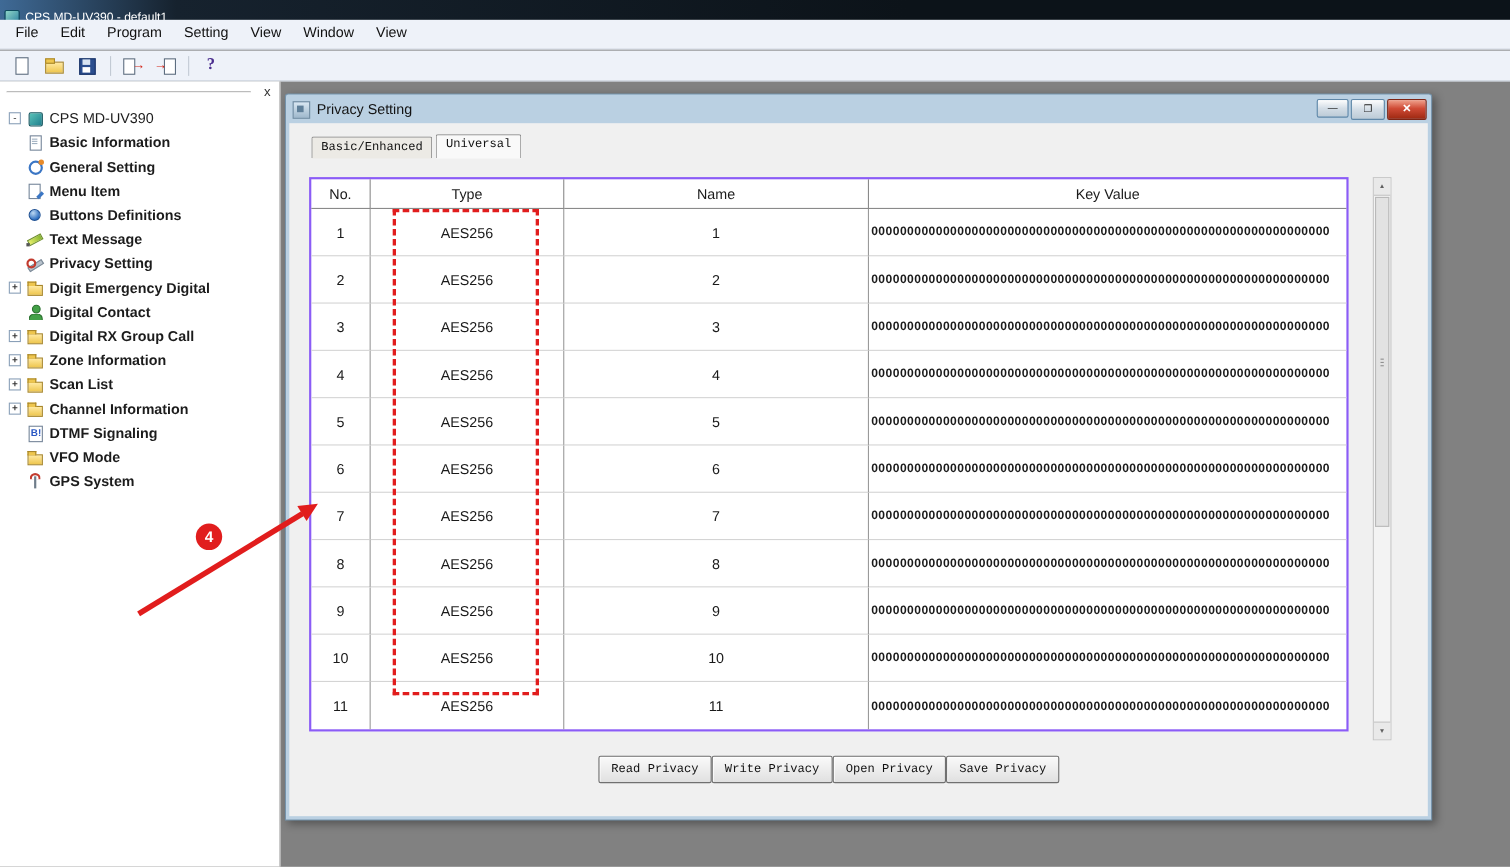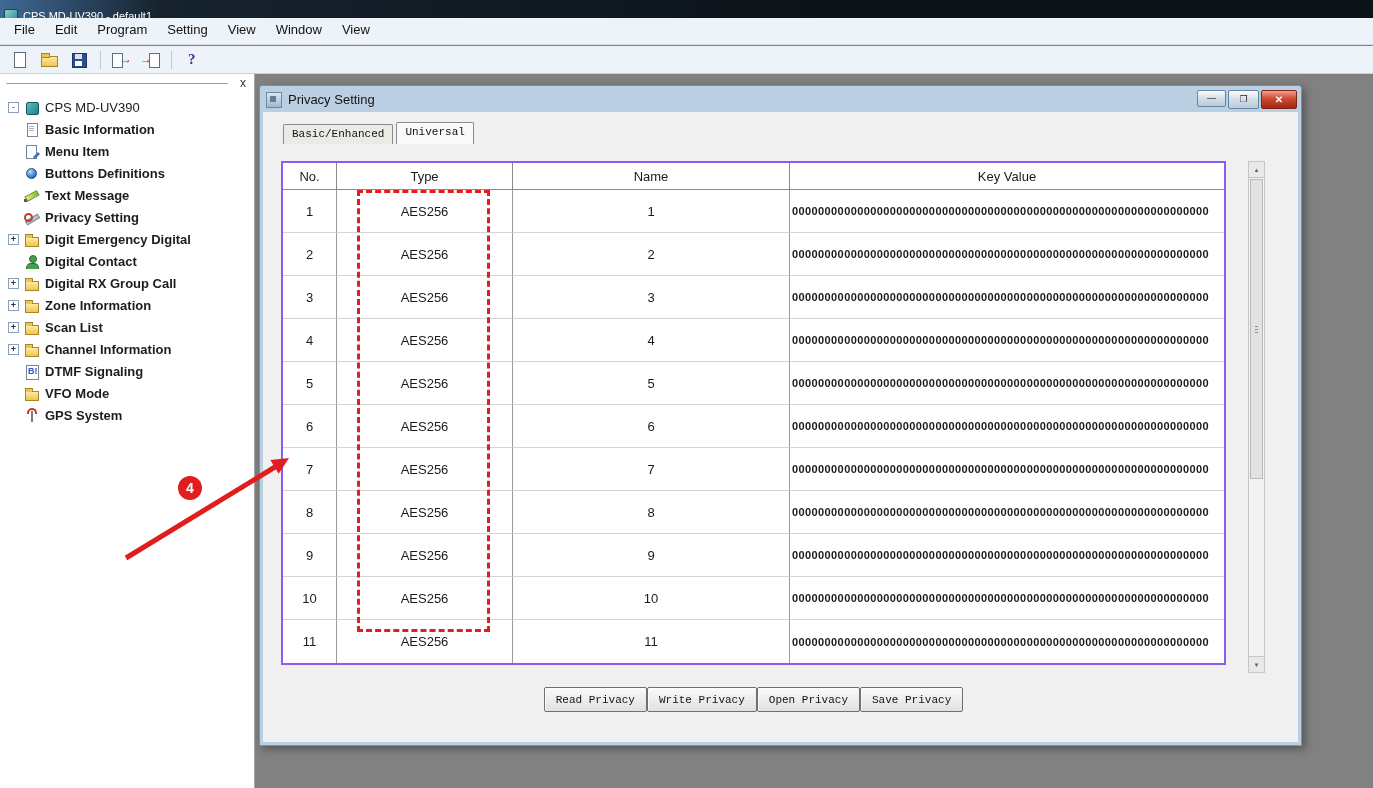--- a/index.html
+++ b/index.html
@@ -204,20 +204,25 @@
         <span class="t-label">CPS MD-UV390</span>
       </div>
       <div class="tree-children">
 
           <div class="tree-row">
             <span class="expander">+</span>
             <span class="t-ico document-icon"></span>
             <span class="t-label">Basic Information</span>
           </div>
 
+          <div class="tree-row">
+            <span class="expander">+</span>
+            <span class="t-ico general-setting-icon"></span>
+            <span class="t-label">General Setting</span>
+          </div>
 
           <div class="tree-row">
             <span class="expander">+</span>
             <span class="t-ico menu-item-icon"></span>
             <span class="t-label">Menu Item</span>
           </div>
 
           <div class="tree-row">
             <span class="expander">+</span>
             <span class="t-ico buttons-definitions-icon"></span>

